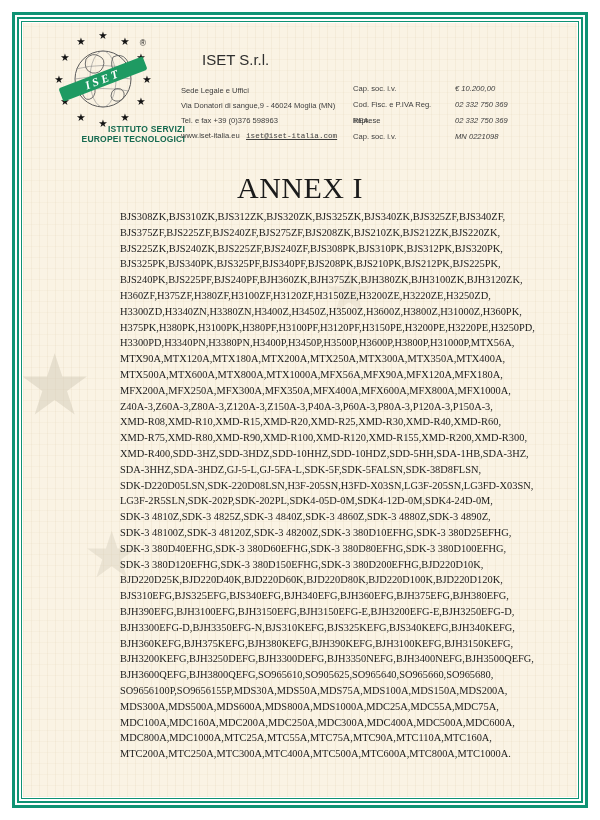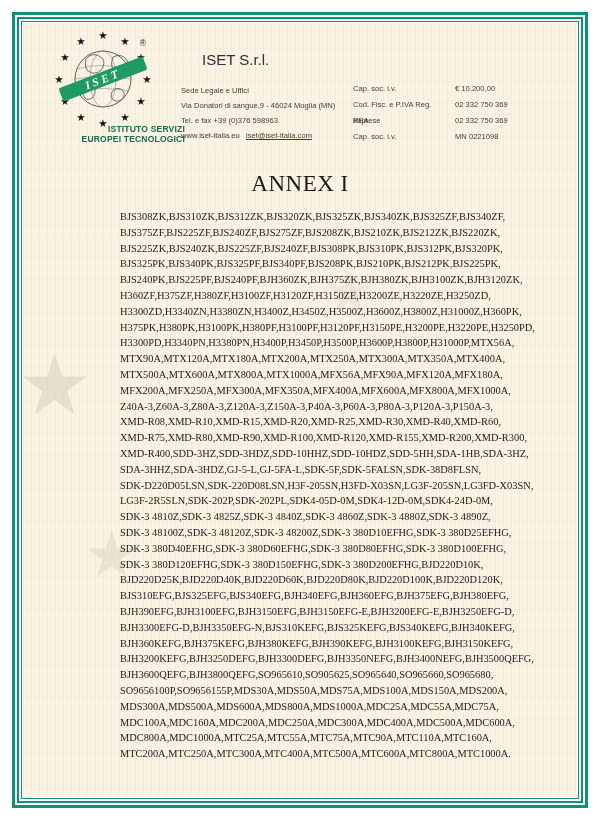--- a/index.html
+++ b/index.html
@@ -37,30 +37,30 @@
   
   .logo-svg{position:absolute;left:30px;top:8px;width:100px;height:100px;}
   .institute-name{
     position:absolute;left:0;top:101px;width:162px;text-align:right;
     font-weight:bold;font-size:8.5px;line-height:10px;color:var(--institute-green);
     letter-spacing:.2px;
   }
   .company-name{position:absolute;left:143px;top:28px;font-size:15px;color:#2e2e2e;margin-left:36px;}
   .contact{position:absolute;left:143px;top:60px;font-size:7.6px;color:#3d3d3d;margin-left:15px;}
   .contact .c-line{height:15px;line-height:15px;}
-  .email-link{text-decoration:underline;color:#3d3d3d;}
+  .email-link{text-decoration:underline;color:#3d3d3d;font-family:Liberation Mono, monospace;}
   .registry{position:absolute;left:330px;top:58px;font-size:7.6px;color:#3d3d3d;width:228px;}
   .reg-row{height:16px;line-height:16px;display:flex;}
   .reg-label{width:102px;flex:0 0 102px;}
-  .reg-value{flex:1;}
+  .reg-value{flex:1;font-style:italic;}
 
   
   .annex-title{
     position:absolute;left:0;right:0;top:148px;text-align:center;
-    font-family:"Liberation Serif", serif;font-size:23px;color:var(--body-text);
+    font-family:"Liberation Serif", serif;font-size:30px;color:var(--body-text);
     letter-spacing:.5px;
   }
   .code-list{
     position:absolute;top:186px;left:97px;width:392px;
     font-family:"Liberation Serif", serif;font-size:10.4px;color:var(--body-text);
   }
   .code-line{height:15.8px;line-height:15.8px;text-align:left;white-space:nowrap;}
 </style>
 </head>
 <body>

